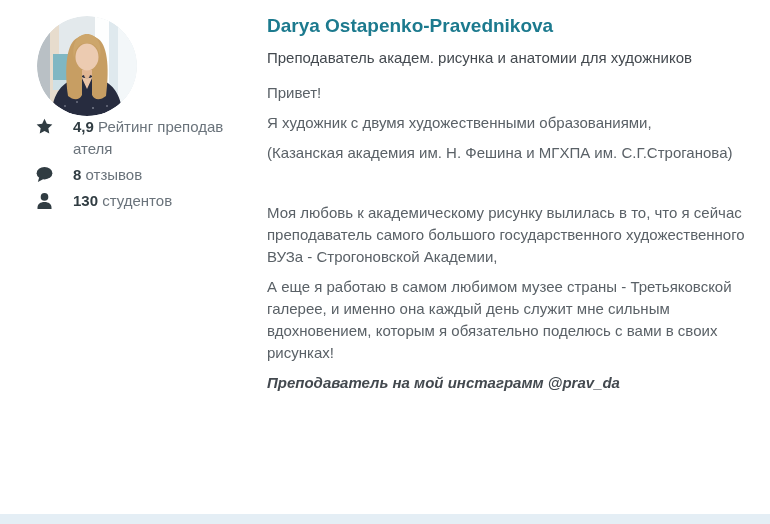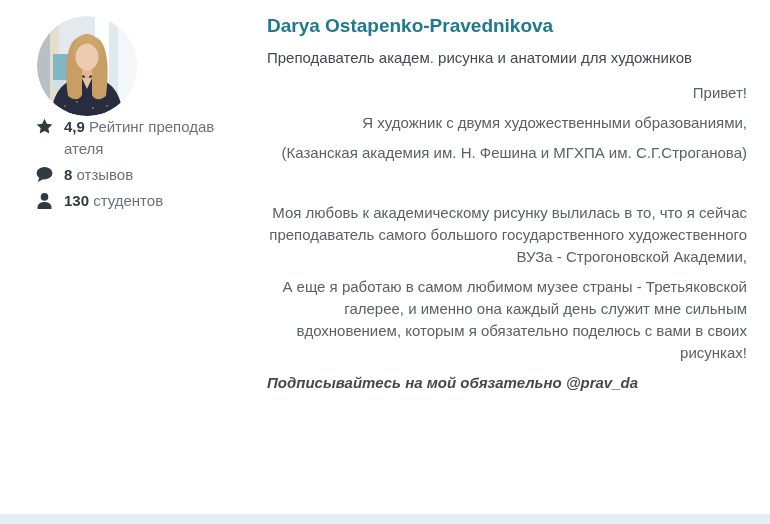--- a/index.html
+++ b/index.html
@@ -10,39 +10,39 @@
   
   .avatar{
     position:absolute;left:37px;top:16px;width:100px;height:100px;
     border-radius:50%;overflow:hidden;cursor:pointer;
   }
   .avatar svg{display:block;width:100%;height:100%;}
   .stats{
     position:absolute;left:36px;top:116px;width:190px;
     margin:0;padding:0;list-style:none;
   }
-  .stat{display:flex;align-items:flex-start;gap:11px;margin:0 0 4px;}
+  .stat{display:flex;align-items:flex-start;gap:20px;margin:0 0 4px;}
   .s-icon{flex:0 0 17px;width:17px;height:17px;margin-top:2px;color:var(--icon,#303c42);}
   .s-icon svg{display:block;width:17px;height:17px;}
   .s-text{
     font-size:15px;line-height:22px;color:var(--label,#6a737b);
     width:152px;word-break:break-all;
   }
   .s-val{font-weight:bold;color:var(--icon,#303c42);}
   
   .right{position:absolute;left:267px;top:13px;width:480px;}
   .name{
     margin:0 0 9px;font-size:19px;line-height:26px;font-weight:bold;
     color:var(--accent,#1c7a8e);cursor:pointer;
   }
   .headline{
     margin:0 0 14px;font-size:15px;line-height:20px;font-weight:normal;
     color:#43494f;
   }
-  .bio p{margin:0 0 8px;font-size:15px;line-height:22px;color:#5a6167;text-align:right;}
+  .bio p{margin:0 0 8px;font-size:15px;line-height:22px;color:#5a6167;}
   .bio p.spacer{height:22px;}
   .footer{
     margin:0;font-size:15px;line-height:22px;font-weight:bold;
     font-style:italic;color:#43494f;
   }
   .bottom-bar{
     position:absolute;left:0;right:0;bottom:0;height:10px;
     background:var(--bottom_bar,#e4eef5);
   }
 </style>
@@ -118,17 +118,17 @@
     <h2 class="name">Darya Ostapenko-Pravednikova</h2>
     <div class="headline">Преподаватель академ. рисунка и анатомии для художников</div>
     <div class="bio" id="bio">
         <p>Привет!</p>
         <p>Я художник с двумя художественными образованиями,</p>
         <p>(Казанская академия им. Н. Фешина и МГХПА им. С.Г.Строганова)</p>
         <p class="spacer"></p>
         <p>Моя любовь к академическому рисунку вылилась в то, что я сейчас преподаватель самого большого государственного художественного ВУЗа - Строгоновской Академии,</p>
         <p>А еще я работаю в самом любимом музее страны - Третьяковской галерее, и именно она каждый день служит мне сильным вдохновением, которым я обязательно поделюсь с вами в своих рисунках!</p>
       </div>
-    <p class="footer">Подписывайтесь на мой обязательно @prav_da</p>
+    <p class="footer">Преподаватель на мой инстаграмм @prav_da</p>
   </div>
 
   <div class="bottom-bar"></div>
 </div>
 
 </body></html>

